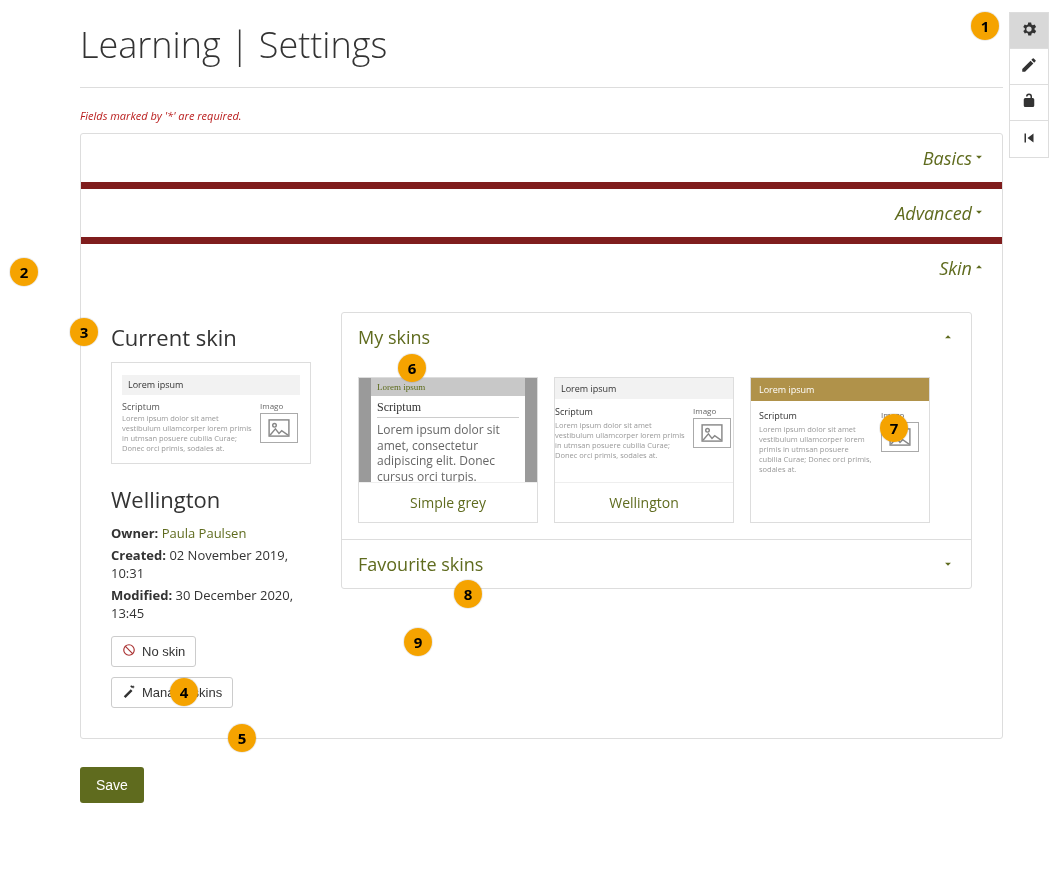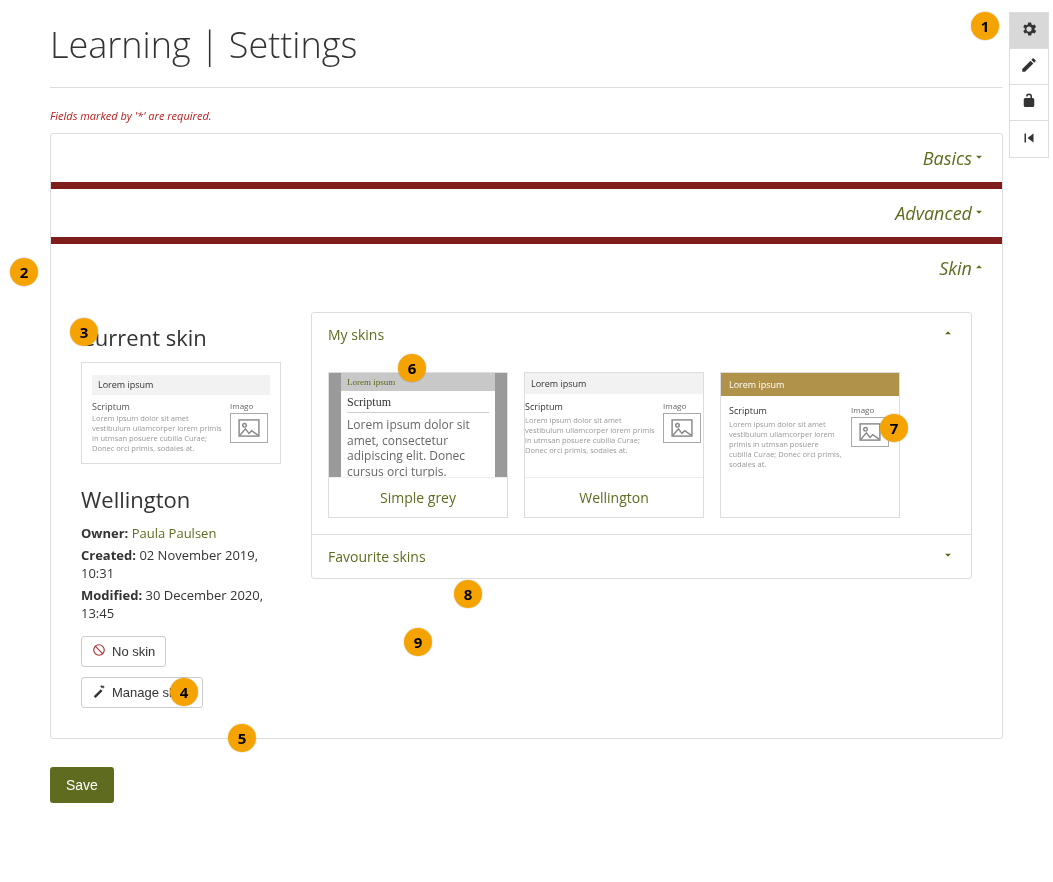--- a/index.html
+++ b/index.html
@@ -128,21 +128,21 @@
     border-radius: 3px;
   }
   .sub-acc-item + .sub-acc-item { border-top: 1px solid #ddd; }
   .sub-acc-header {
     padding: 12px 16px;
     display: flex;
     justify-content: space-between;
     align-items: center;
     cursor: pointer;
     color: #5f6b1e;
-    font-size: 14px;
+    font-size: 18px;
   }
   .skin-grid {
     padding: 16px;
     display: flex;
     gap: 16px;
   }
   .skin-card {
     border: 1px solid #ddd;
     width: 180px;
     display: flex;
@@ -237,21 +237,21 @@
     width: 28px; height: 28px;
     border-radius: 50%;
     background: #f5a300;
     color: #000;
     font-weight: 700;
     font-size: 15px;
     display:flex; align-items:center; justify-content:center;
     box-shadow: 0 0 0 1px rgba(0,0,0,0.08);
   }
 
-  .rel { position: relative; }
+  .rel { position: relative; padding-left: 30px; }
 </style>
 </head>
 <body>
 
 <div class="rel">
 
   <div class="side-toolbar">
     <button class="active" title="Settings">
       <span>
         <svg viewBox="0 0 24 24">

